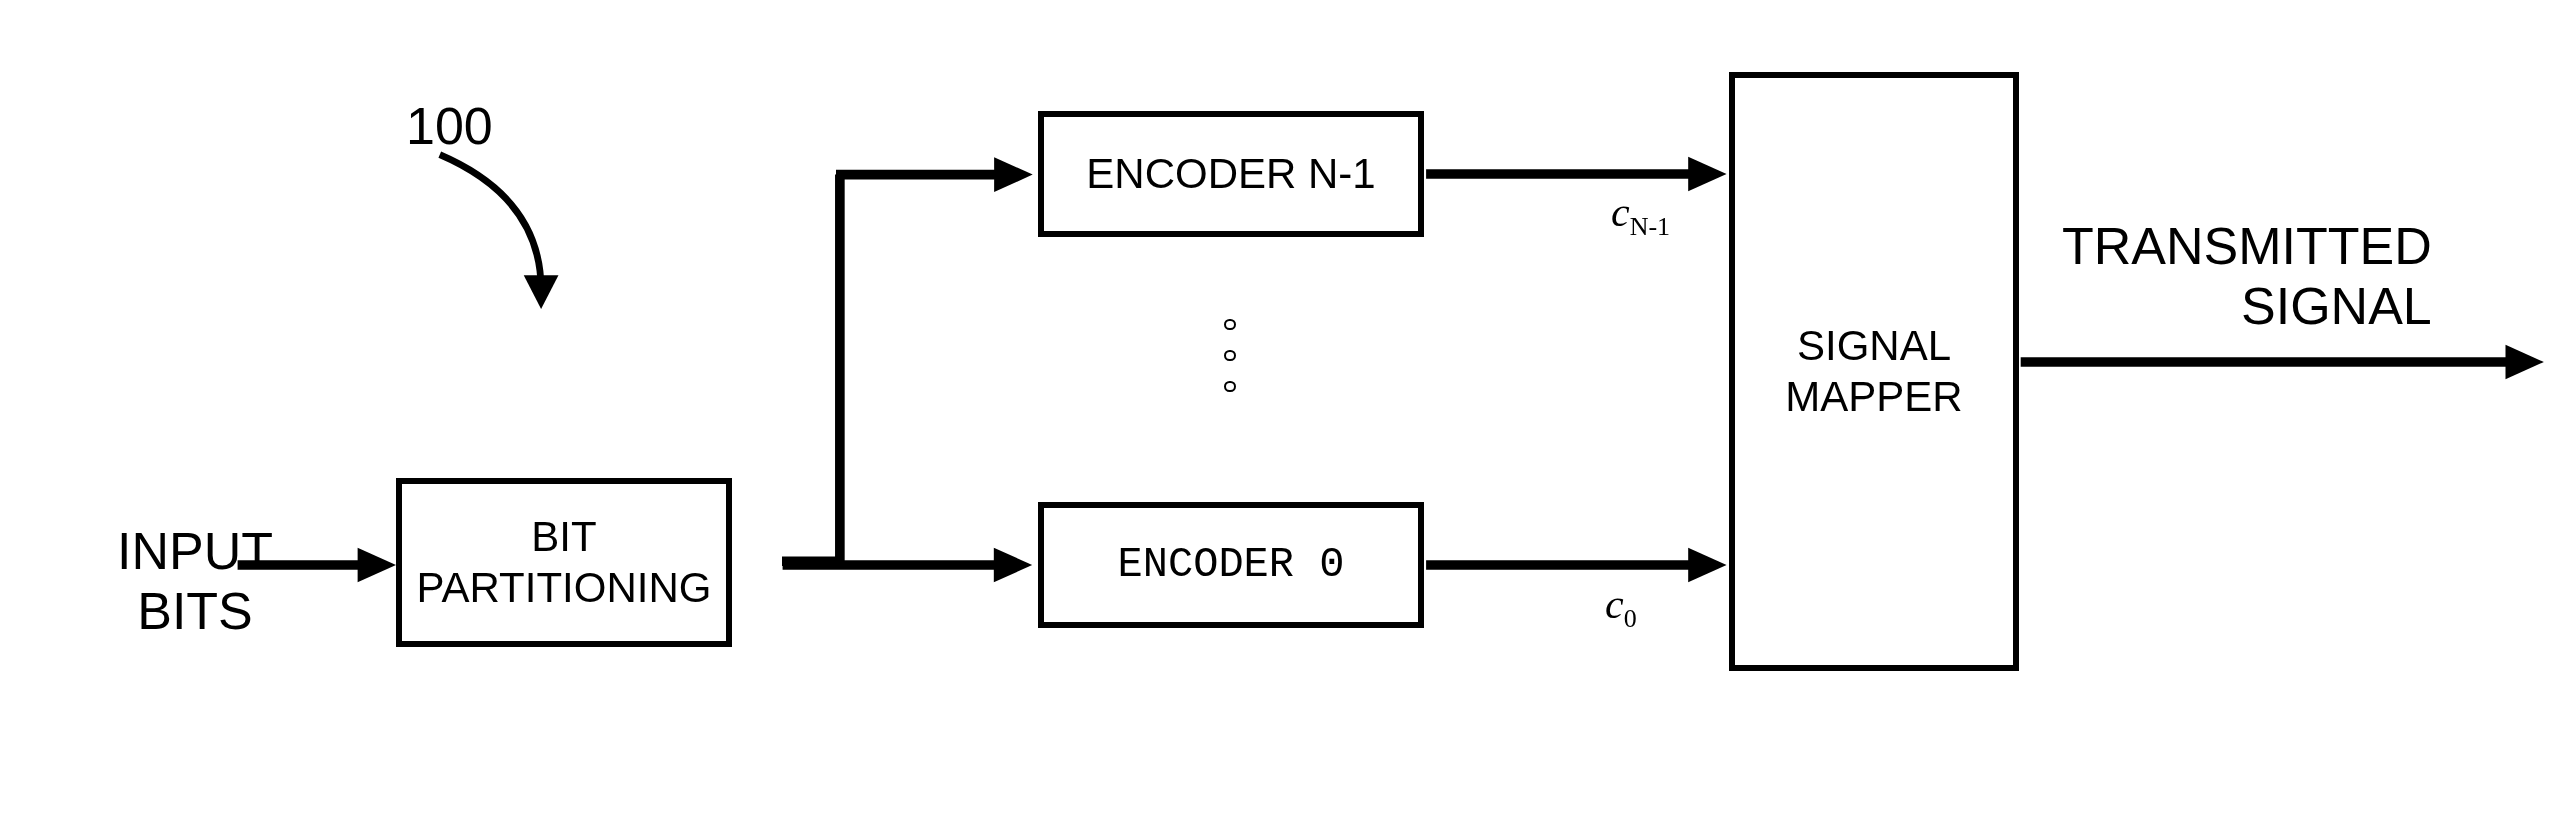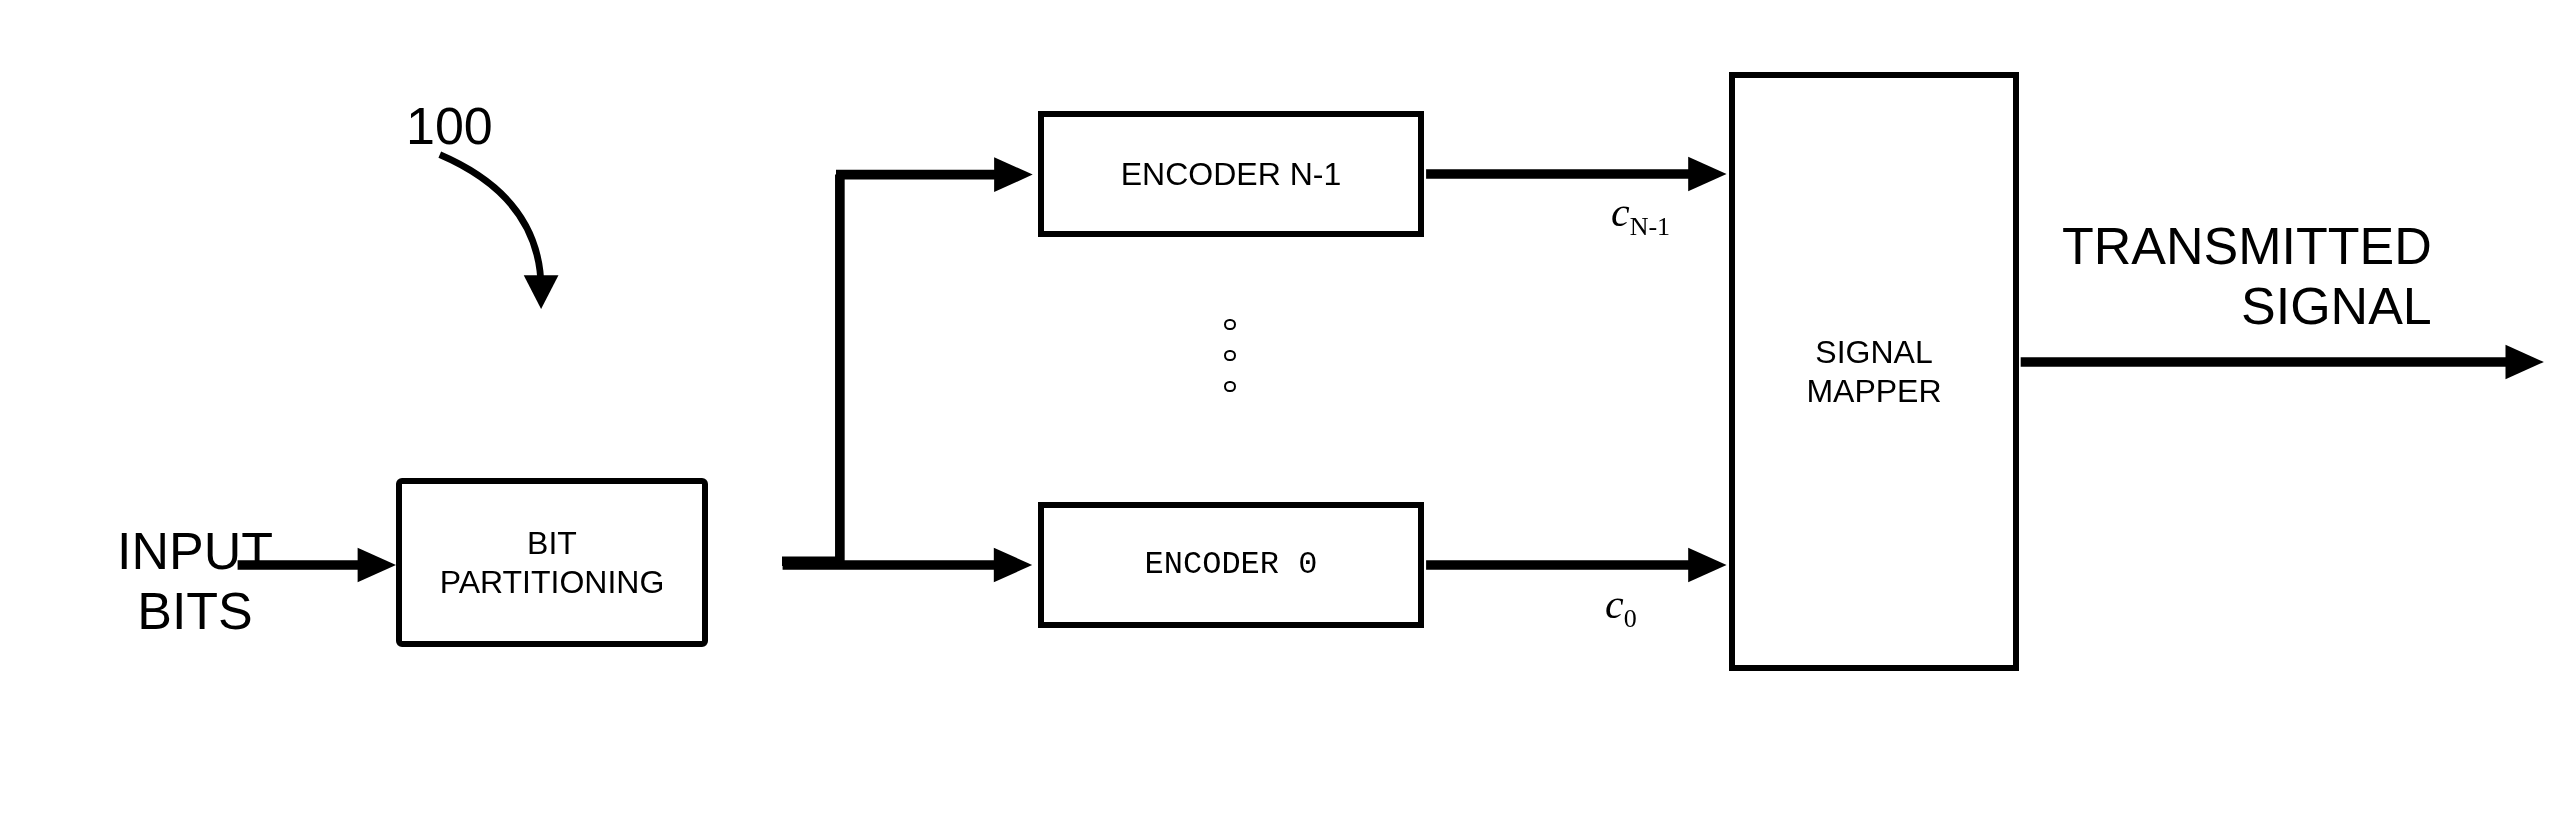--- a/index.html
+++ b/index.html
@@ -14,21 +14,21 @@
     height: 827px;
     background: #fff;
   }
   .block {
     position: absolute;
     border: 6.8px solid #000;
     display: flex;
     align-items: center;
     justify-content: center;
     text-align: center;
-    font-size: 32px;
+    font-size: 42px;
     line-height: 1.2;
     box-sizing: border-box;
     background: #fff;
   }
   .label {
     position: absolute;
     font-size: 52px;
     line-height: 1.15;
     text-align: center;
   }
@@ -69,21 +69,21 @@
   <div class="label" style="left:406px; top:97px;">100</div>
 
   <svg class="arrow-svg" style="left:406px; top:140px; width:193px; height:174px;" viewBox="0 0 200 180" width="193" height="174">
     <path d="M 35 15 Q 140 60 140 155" fill="none" stroke="#000" stroke-width="7"></path>
     <polygon points="140,175 122,140 158,140" fill="#000"></polygon>
   </svg>
 
   <div class="label" style="left:92px; top:522px; white-space:pre;margin-left:25px;">INPUT
 BITS</div>
 
-  <div class="block" style="left:396px; top:478px; width:312px; height:169px;border-radius:6px;">
+  <div class="block" style="left:396px; top:478px; width:336px; height:169px;">
     <span style="white-space:pre;">BIT
 PARTITIONING</span>
   </div>
 
   <div class="block" style="left:1038px; top:111px; width:386px; height:126px;">
     <span>ENCODER N-1</span>
   </div>
 
   <div class="block" style="left:1038px; top:502px; width:386px; height:126px;font-family:Liberation Mono, monospace;">
     <span>ENCODER 0</span>

